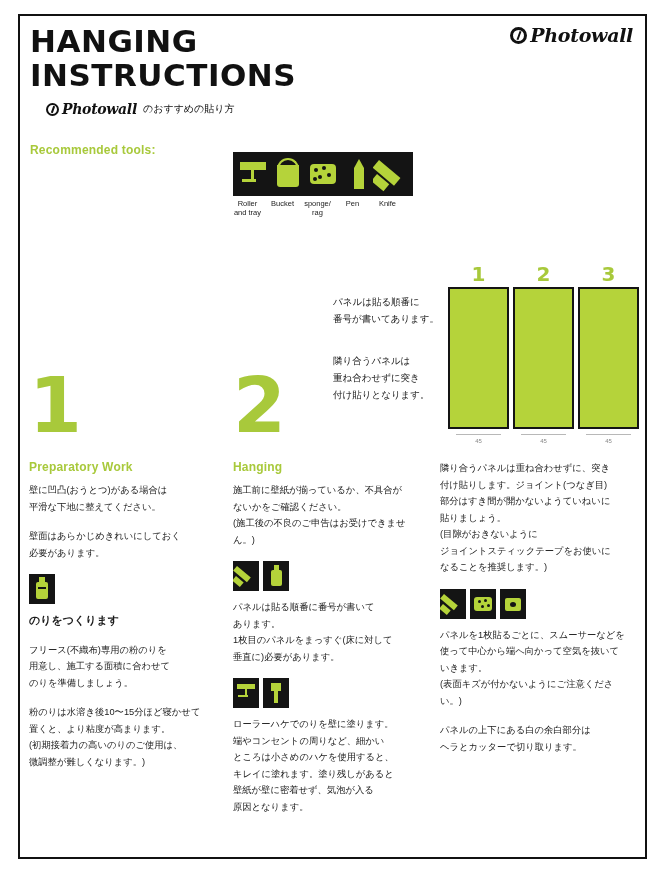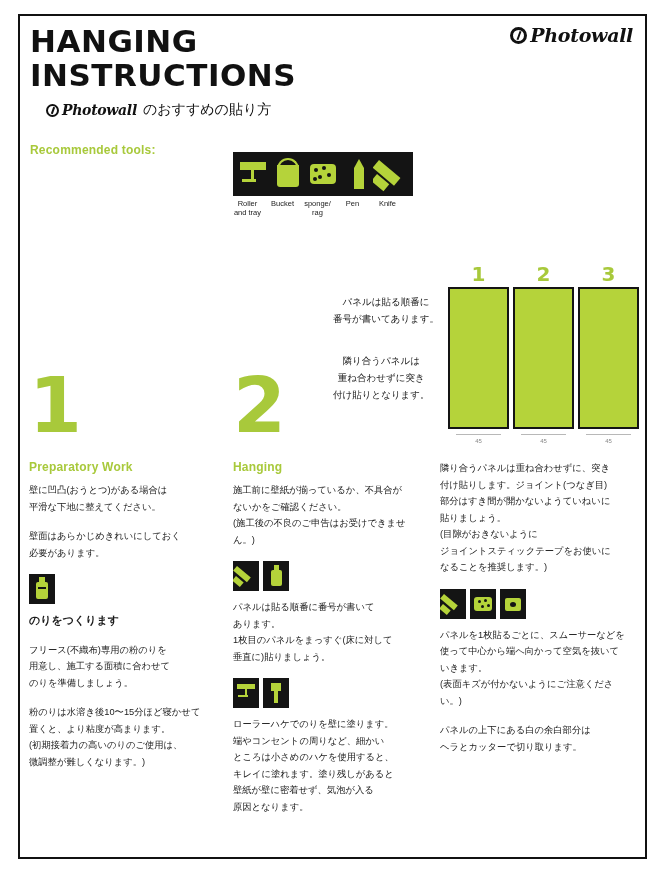--- a/index.html
+++ b/index.html
@@ -44,21 +44,21 @@
   }
   .subtitle-row {
     position: absolute;
     left: 46px;
     top: 101px;
     display: flex;
     align-items: center;
     gap: 6px;
   }
   .subtitle-text {
-    font-size: 14px;
+    font-size: 10px;
     color: #111111;
   }
   
   .logo {
     display: inline-flex;
     align-items: center;
     gap: 3px;
   }
   .logo .mark {
     display: inline-block;
@@ -231,21 +231,20 @@
     position: absolute;
     left: 8px; right: 8px; top: 3px;
     border-top: 1px solid #b8b8b8;
   }
   .diagram-note {
     position: absolute;
     left: 333px;
     font-size: 9.5px;
     line-height: 17px;
     color: #1a1a1a;
-    text-align: center;
   }
   #diagram-note-1 { top: 293px; }
   #diagram-note-2 { top: 352px; }
   
   .sec-head {
     position: absolute;
     font-size: 12px;
     font-weight: bold;
     color: #a8c93b;
     letter-spacing: 0.2px;
@@ -436,21 +435,21 @@
           <span class="handle"></span>
       </div>
       <div class="mini m-bottle">
         <span class="neck"></span>
           <span class="body"></span>
       </div>
     </div>
     <div class="para" style="white-space:pre-line">パネルは貼る順番に番号が書いて
 あります。
 1枚目のパネルをまっすぐ(床に対して
-垂直に)貼りましょう。</div>
+垂直に)必要があります。</div>
     <div class="icon-row">
       <div class="mini m-roller">
         <span class="bar"></span>
           <span class="stem"></span>
           <span class="hand"></span>
       </div>
       <div class="mini m-brush">
         <span class="head"></span>
           <span class="handle"></span>
       </div>

